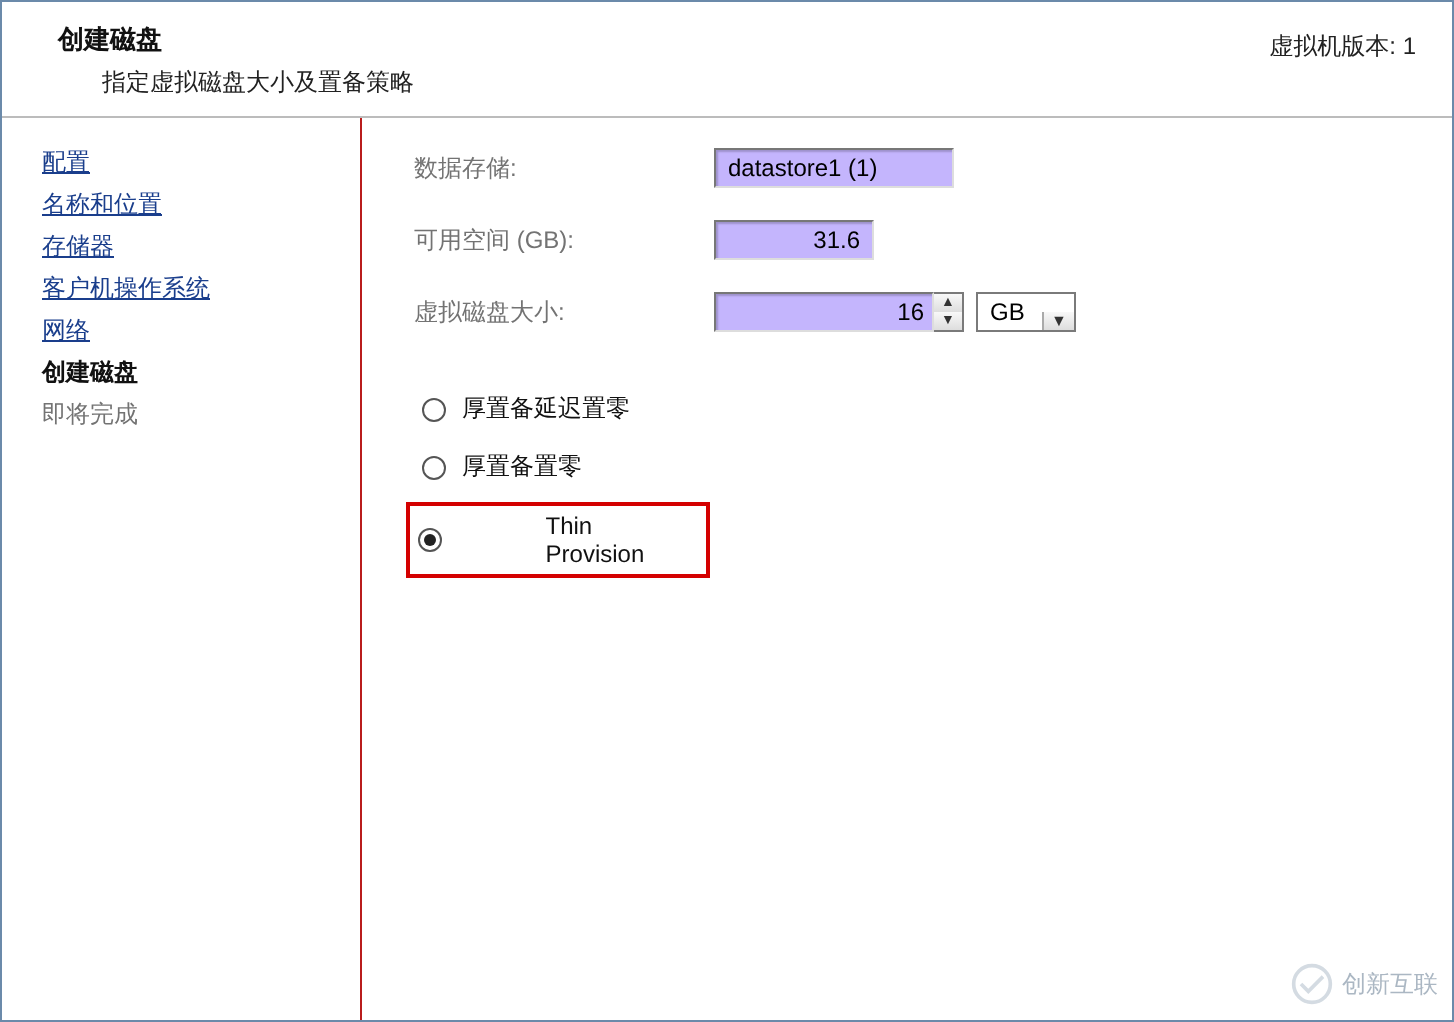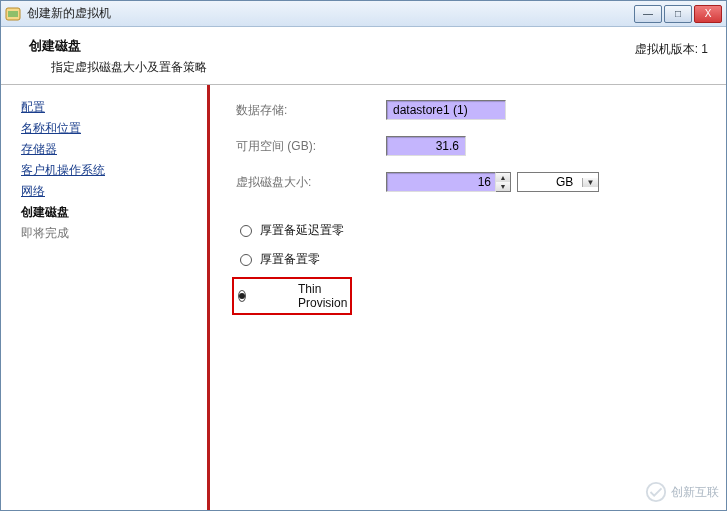--- a/index.html
+++ b/index.html
@@ -14,67 +14,53 @@
 .win-btn { width: 28px; height: 18px; border: 1px solid #5a7a9c; border-radius: 2px; background: linear-gradient(#f4f8fc,#cddbed); display:flex; align-items:center; justify-content:center; font-size:10px; color:#2a3a4a; cursor:default;}
 .win-btn.close { background: linear-gradient(#f07a7a,#d43c3c); border-color:#a82020; color:#fff;}
 
 .header { padding: 10px 18px 8px 28px; border-bottom: 1px solid #bcbcbc; display:flex; justify-content:space-between; align-items:flex-start;}
 .header-left { }
 .header-title { font-weight: bold; font-size: 13px; color:#111; }
 .header-sub { margin-left: 22px; margin-top: 4px; color:#222; }
 .header-right { color:#222; padding-top:4px;}
 
 .body { flex:1; display:flex; min-height:0; }
-.sidebar { width: 209px; border-right: 3px solid #b91c1c; padding: 12px 0 12px 20px; }
+.sidebar { width: 180px; border-right: 1px solid #b91c1c; padding: 12px 0 12px 20px; }
 .sidebar-item { display:block; padding: 2px 0; }
 .sidebar-link { color: #1a3e8c; text-decoration: underline; cursor: pointer; }
 .sidebar-bold { font-weight: bold; color:#111; }
 .sidebar-plain { color:#737373; }
 
 .content { flex:1; padding: 14px 20px 14px 26px; position:relative; overflow:hidden; }
 .form-row { display:flex; align-items:center; margin-bottom: 14px; min-height:22px;}
 .form-label { width: 150px; color:#737373; }
 .form-value { }
 .inset { display:inline-block; border: 1px solid #7a7a7a; background:#c4b5fd; padding: 2px 6px; min-width:110px; text-align:left; border-top-color:#777; border-left-color:#777; border-right-color:#ddd; border-bottom-color:#ddd; box-shadow: inset 1px 1px 1px rgba(0,0,0,.2);}
 .inset.right { text-align:right; font-family: Tahoma, sans-serif;}
 .numbox { width:50px; text-align:right; padding-right:4px;}
 .spin { display:inline-flex; }
 .spin-btns { display:flex; flex-direction:column; border:1px solid #7a7a7a; border-left:none;}
 .spin-btn { width:14px; height:9px; background:linear-gradient(#f8f8f8,#ddd); display:flex; align-items:center; justify-content:center; font-size:7px; color:#333; cursor:default;}
-.selectwrap { display:inline-flex; border:1px solid #7a7a7a; background:#fff; align-items:center; margin-left:6px;padding-left:32px;}
+.selectwrap { display:inline-flex; border:1px solid #7a7a7a; background:#fff; align-items:flex-end; margin-left:6px;}
 .selectval { padding:2px 6px; min-width:32px;}
 .selectarrow { width:16px; background:linear-gradient(#f8f8f8,#ddd); border-left:1px solid #aaa; display:flex; align-items:center; justify-content:center; font-size:8px; color:#333;}
 
 .radio-row { display:flex; align-items:center; margin: 6px 0 6px 0; padding:3px 6px 3px 4px;}
 .radio-circle { width:12px; height:12px; border:1px solid #555; border-radius:50%; margin-right:8px; background:#fff; display:flex; align-items:center; justify-content:center;}
 .radio-dot { width:6px; height:6px; border-radius:50%; background:#222;}
 .radio-label { color:#111; }
 .highlighted { border: 2px solid #d40000; }
 
 .watermark { position:absolute; right:8px; bottom:8px; opacity:.7; display:flex; align-items:center; gap:4px; color:#8899aa; font-size:11px; pointer-events:none;}
 .watermark svg { opacity:.6; }
 </style>
 </head>
 <body>
 
 <div class="window">
-  <div class="titlebar">
-    <span class="titlebar-icon">
-      <svg width="16" height="16" viewBox="0 0 16 16">
-          <rect x="1" y="2" width="14" height="12" rx="2" fill="#f6d98a" stroke="#b88a2a"></rect>
-          <rect x="3" y="5" width="10" height="6" fill="#8fbf6a"></rect>
-        </svg>
-    </span>
-    <span class="titlebar-title">创建新的虚拟机</span>
-    <div class="win-btns">
-      <div class="win-btn">—</div>
-      <div class="win-btn">□</div>
-      <div class="win-btn close">X</div>
-    </div>
-  </div>
 
   <div class="header">
     <div class="header-left">
       <div class="header-title">创建磁盘</div>
       <div class="header-sub">指定虚拟磁盘大小及置备策略</div>
     </div>
     <div class="header-right">虚拟机版本: 1</div>
   </div>
 
   <div class="body">
@@ -126,21 +112,21 @@
       <div class="radio-row">
         <span class="radio-circle"></span>
         <span class="radio-label">厚置备延迟置零</span>
       </div>
 
       <div class="radio-row">
         <span class="radio-circle"></span>
         <span class="radio-label">厚置备置零</span>
       </div>
 
-      <div class="radio-row highlighted" style="margin-left:-4px; width:120px;gap:44px;">
+      <div class="radio-row highlighted" style="margin-left:-4px; width:152px;gap:44px;">
         <span class="radio-circle">
             <span class="radio-dot"></span>
           </span>
         <span class="radio-label">Thin Provision</span>
       </div>
 
     </div>
   </div>
 
   <div class="watermark">

